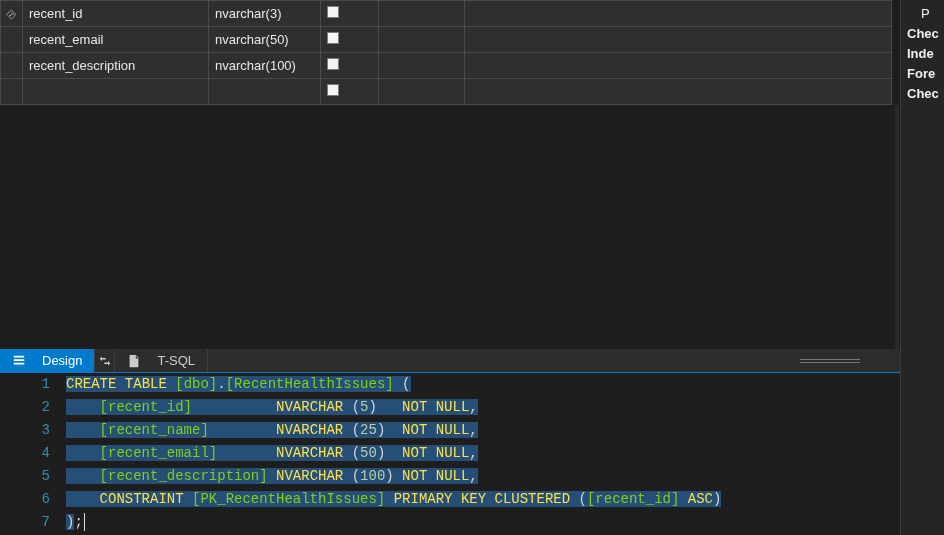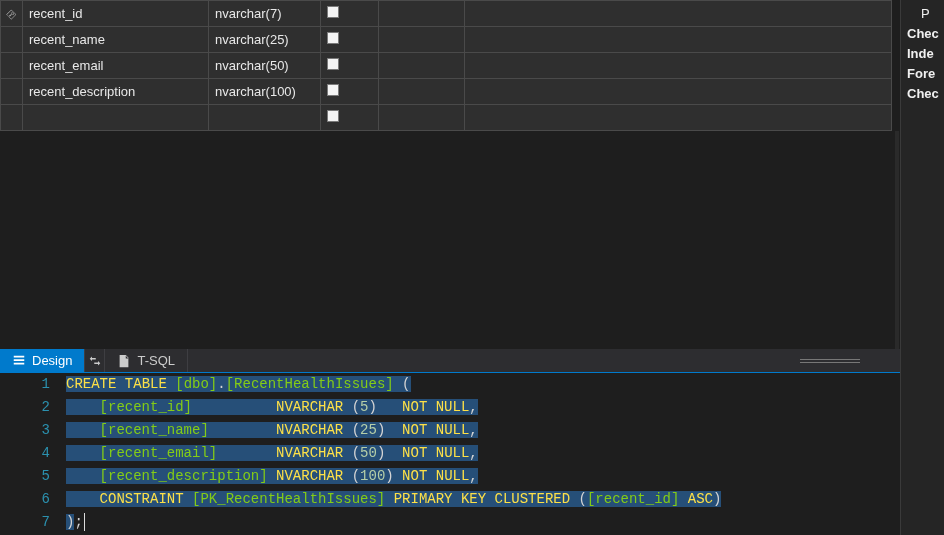--- a/index.html
+++ b/index.html
@@ -52,21 +52,21 @@
     background: #2a2a2a;
   }
 
   
   .tabstrip {
     height: 24px; flex: 0 0 24px; display: flex; align-items: stretch;
     background: #2d2d30; border-bottom: 1px solid #007acc;
     position: relative;
   }
   .tab {
-    display: flex; align-items: center; gap: 6px;
+    display: flex; align-items: center; gap: 16px;
     padding: 0 12px; font-size: 13px; cursor: pointer;
     border-right: 1px solid #3e3e42; color: #cccccc;
     position: relative;
   }
   .tab.active { background: #007acc; color: #ffffff; }
   .tab-ico { width: 14px; height: 14px; display: inline-flex; align-items: center; justify-content: center; }
   .tab-ico svg { width: 14px; height: 14px; }
   .pop-btn {
     width: 20px; display: flex; align-items: center; justify-content: center;
     border-right: 1px solid #3e3e42; color: #cccccc;
@@ -121,29 +121,21 @@
             <col class="c-name">
             <col class="c-type">
           <col class="c-null">
             <col class="c-def">
             <col class="c-rest">
         </colgroup>
         <tbody id="grid-body">
             <tr>
               <td class="key-cell"><span class="key-icon">⚿</span></td>
               <td>recent_id</td>
-              <td>nvarchar(7)</td>
-              <td class="chk-cell"><span class="chk"></span></td>
-              <td></td>
-              <td></td>
-            </tr>
-            <tr>
-              <td class="key-cell"></td>
-              <td>recent_name</td>
-              <td>nvarchar(25)</td>
+              <td>nvarchar(3)</td>
               <td class="chk-cell"><span class="chk"></span></td>
               <td></td>
               <td></td>
             </tr>
             <tr>
               <td class="key-cell"></td>
               <td>recent_email</td>
               <td>nvarchar(50)</td>
               <td class="chk-cell"><span class="chk"></span></td>
               <td></td>

